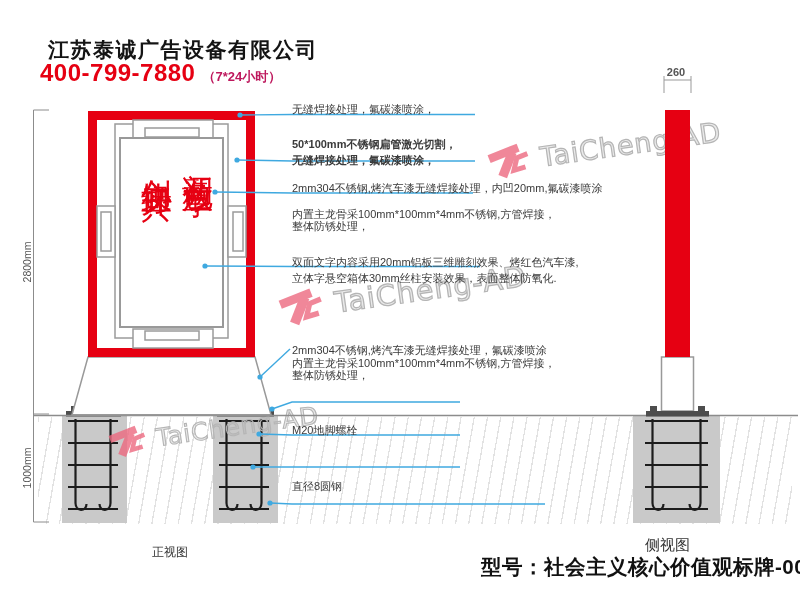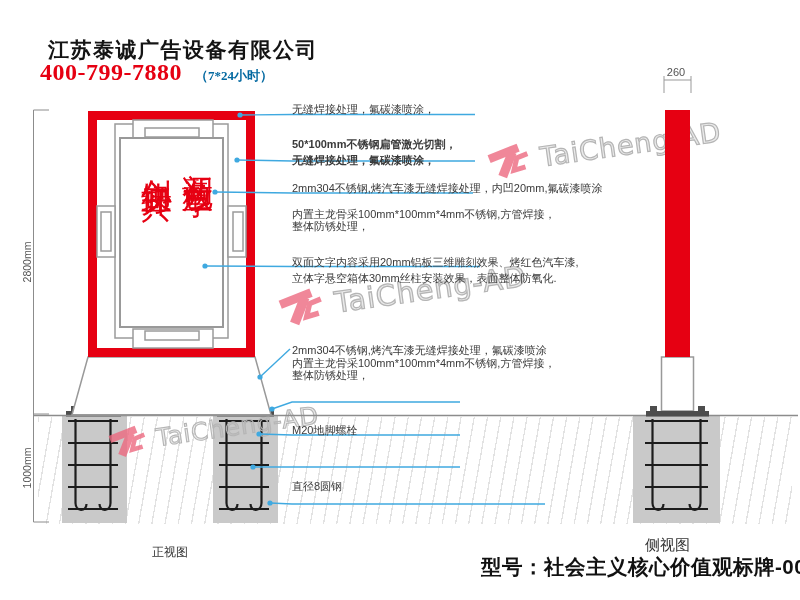--- a/index.html
+++ b/index.html
@@ -11,38 +11,38 @@
   .layer-found{z-index:2;}
   .layer-wm{z-index:3;}
   .layer-draw{z-index:4;}
   .layer-text{z-index:5;}
   svg{display:block;}
   
   .ground-hatch{left:38px;top:417px;width:754px;height:107px;
     background:repeating-linear-gradient(100deg,#e2e2e2 0 1.3px,transparent 1.3px 13px);}
   
   .company{left:48px;top:36px;font-size:21px;font-weight:bold;letter-spacing:1.5px;color:#141414;}
-  .phone-row{left:40px;top:59px;display:flex;align-items:baseline;gap:13px;white-space:nowrap;font-family:Liberation Serif, serif;}
+  .phone-row{left:40px;top:59px;display:flex;align-items:baseline;gap:7px;white-space:nowrap;}
   .phone{font-size:24px;font-weight:bold;color:#e60012;letter-spacing:0.5px;}
-  .hours{font-size:13px;font-weight:bold;color:#0369a1;text-align:right;}
+  .hours{font-size:13px;font-weight:bold;color:#be185d;text-align:right;}
   
   .ann{left:292px;width:268px;font-size:11px;line-height:12.6px;color:#3a3a3a;white-space:nowrap;}
   .a1{top:103px;} .a2{top:138px;font-weight:bold;} .a3{top:182px;} .a4{top:256px;}
   .a5{top:344px;} .a6{top:391px;} .a7{top:424px;} .a8{top:480px;} .a9{top:493px;}
   
   .v-col{writing-mode:vertical-rl;text-orientation:upright;font-size:31px;line-height:32px;
          letter-spacing:3px;color:#e60012;font-weight:500;}
   .col-right{left:181px;top:149px;}
   .col-left{left:140px;top:155px;}
   
   .dim{font-size:10.5px;color:#555;}
   .dim-v{width:54px;height:12px;text-align:center;transform:rotate(-90deg);}
   .dim-2800{left:0px;top:256px;}
   .dim-1000{left:0px;top:462px;}
-  .dim-260{left:658px;top:66px;width:36px;text-align:center;font-size:11px;}
+  .dim-260{left:658px;top:66px;width:36px;text-align:center;font-size:11px;font-weight:bold;}
   
   .vlabel{font-size:12px;color:#333;}
   .front-label{left:152px;top:544px;}
   .side-label{left:645px;top:536px;font-size:15px;}
   .model{left:481px;top:553px;font-size:20.5px;font-weight:bold;color:#111;letter-spacing:0.5px;white-space:nowrap;}
   
   .wm{display:flex;align-items:center;gap:8px;transform:rotate(-8deg);transform-origin:left center;}
   .wm-text{font-family:"DejaVu Sans",sans-serif;font-size:27px;letter-spacing:1px;
            color:rgba(170,170,170,0.25);-webkit-text-stroke:1.2px #b5b5b5;white-space:nowrap;}
   .wm1{left:487px;top:146px;}

